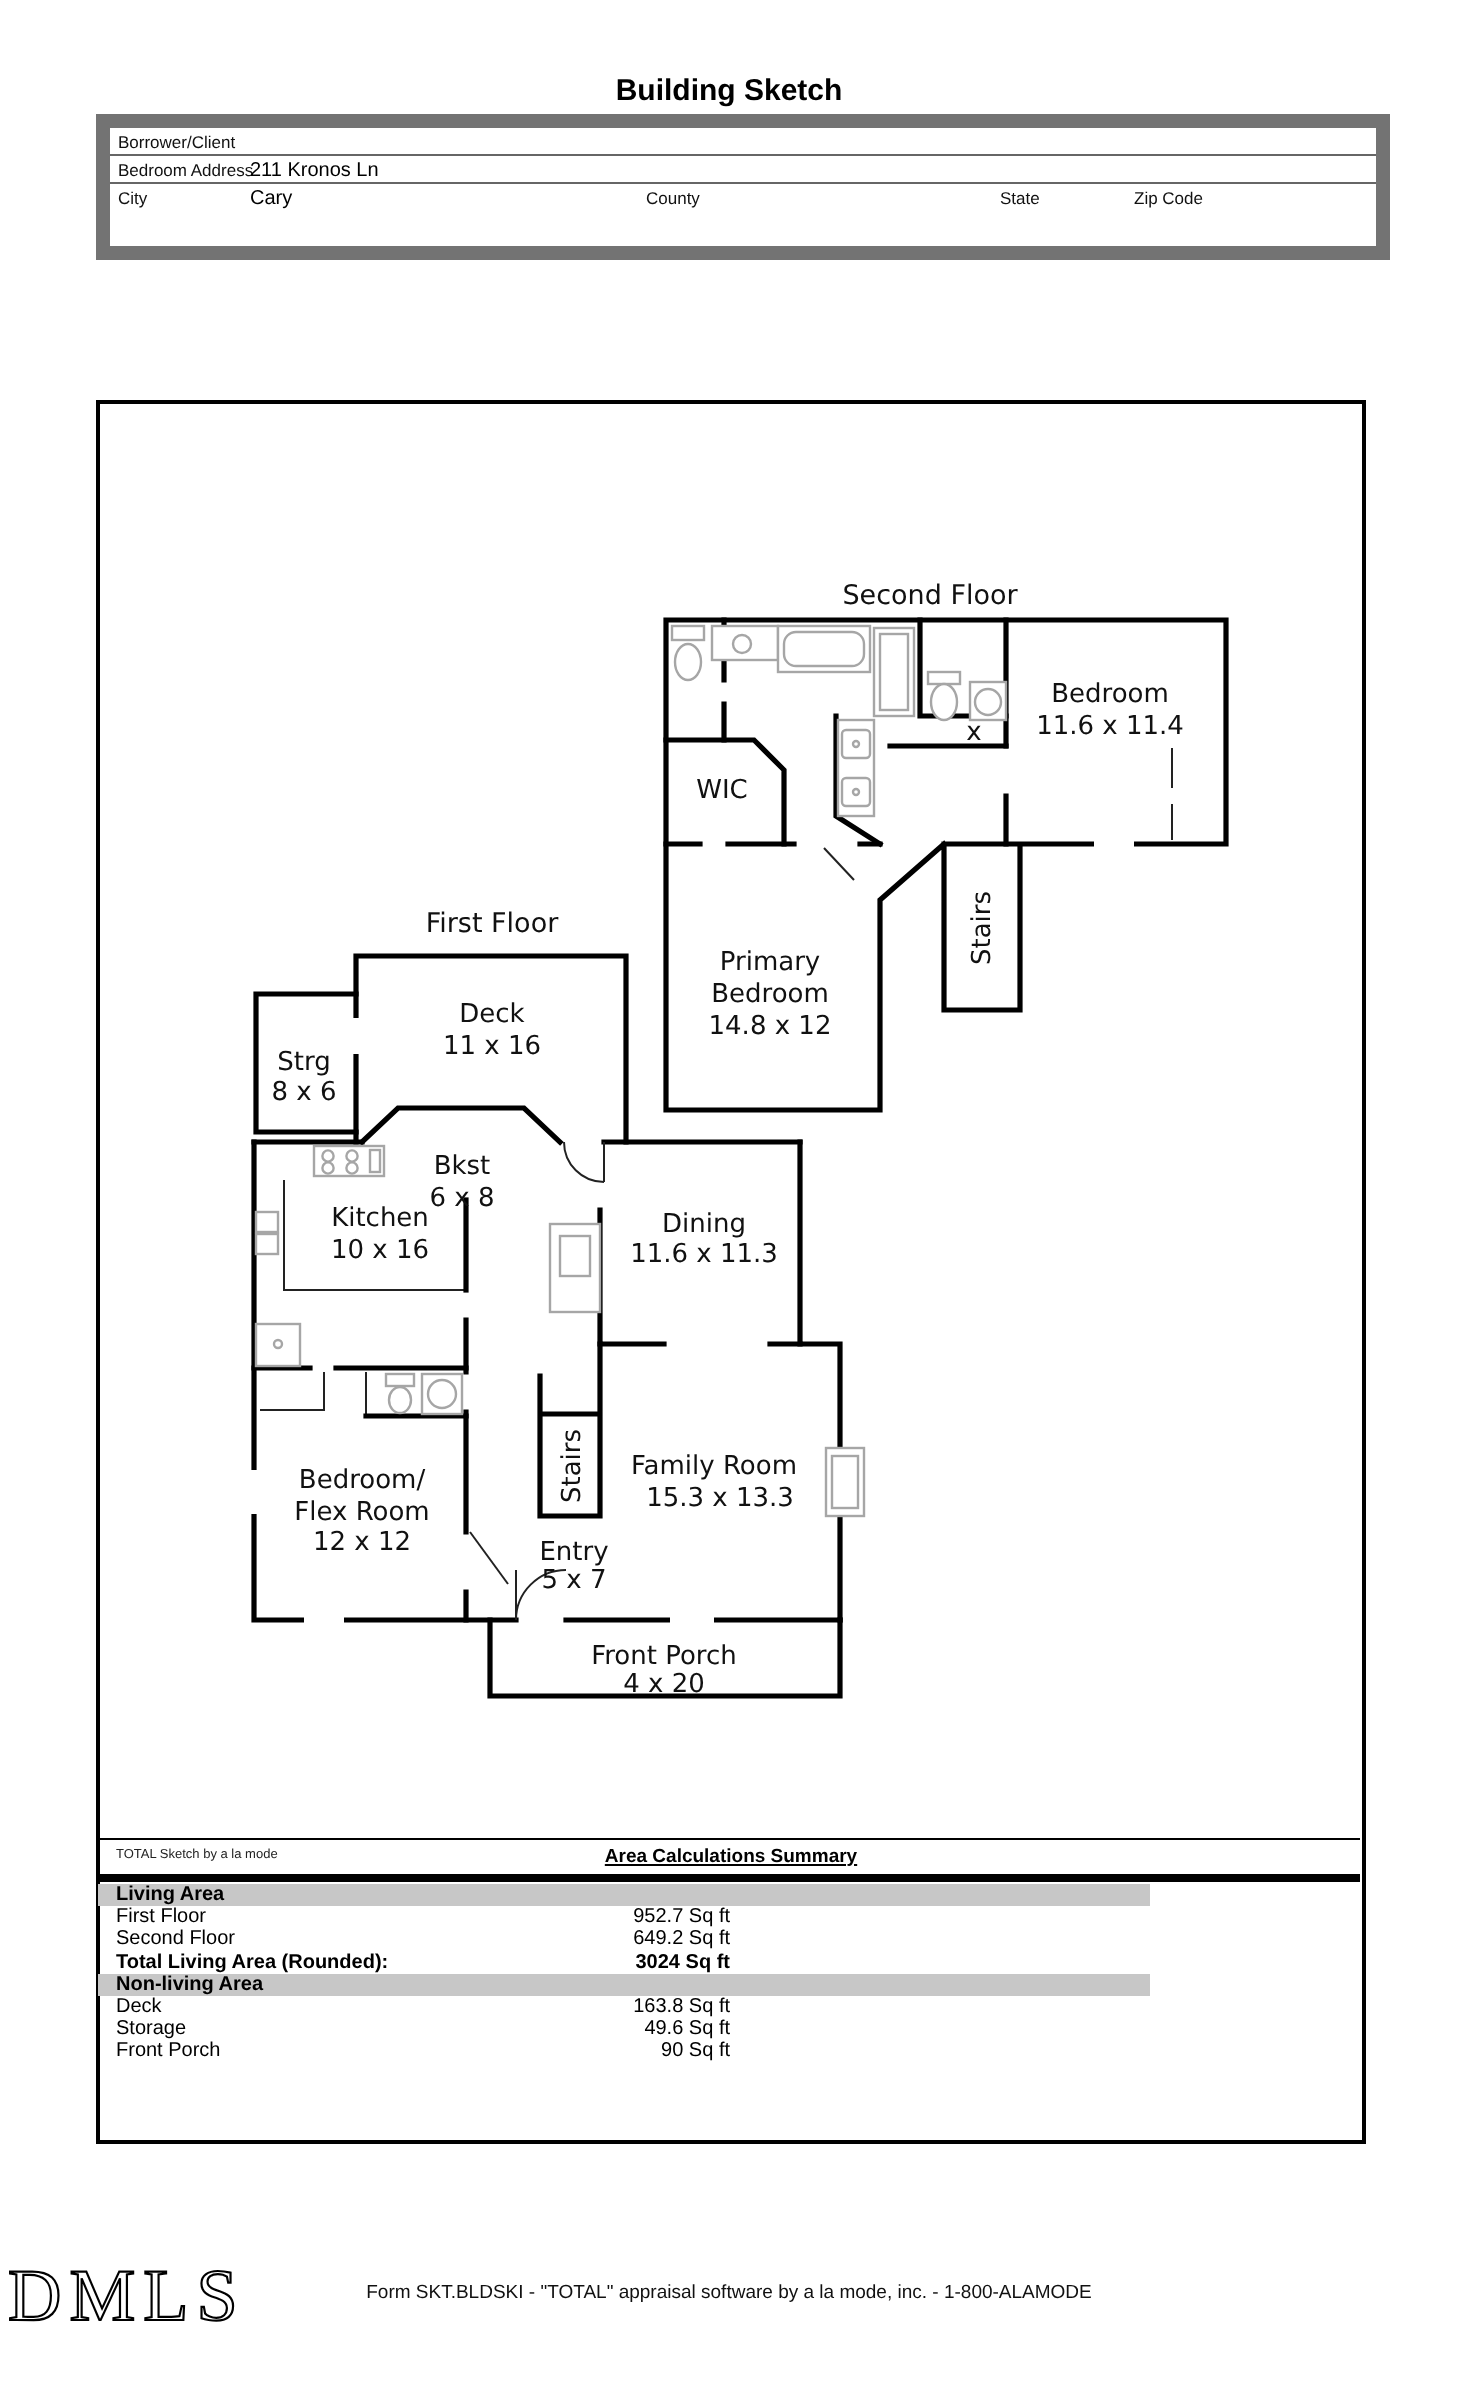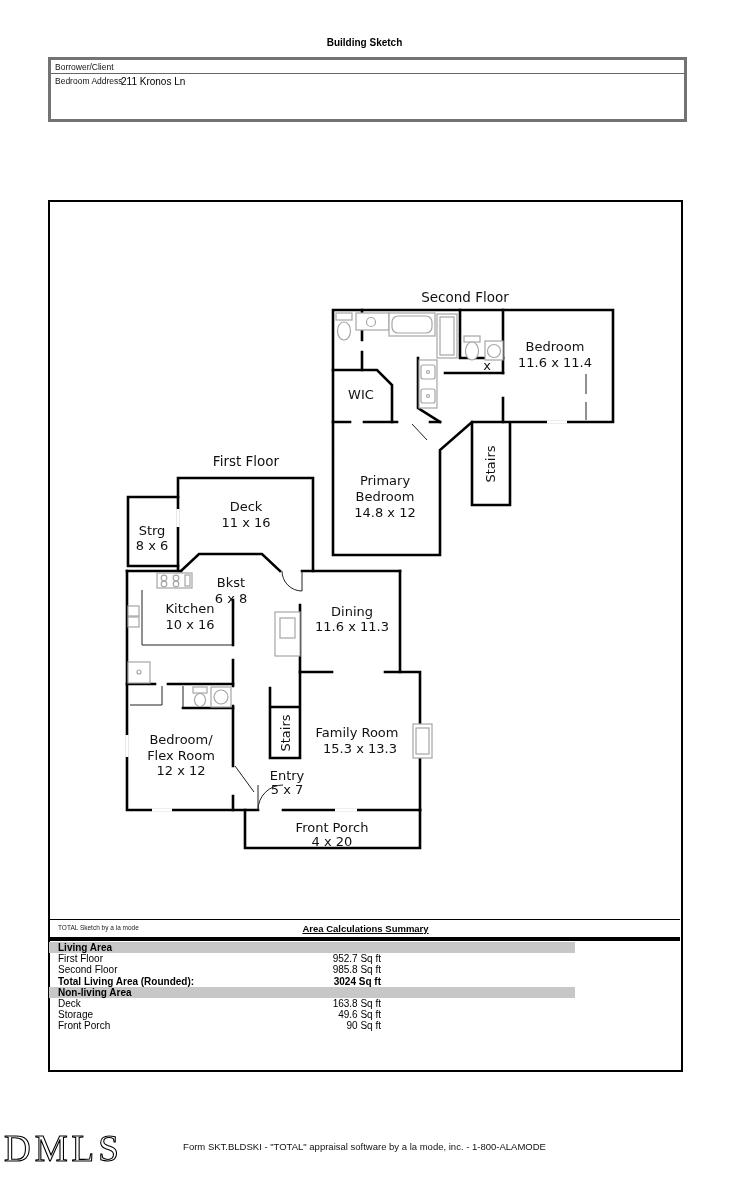--- a/index.html
+++ b/index.html
@@ -1,38 +1,38 @@
 <!DOCTYPE html>
 <html><head>
 <meta charset="utf-8">
 <style>
   html,body{margin:0;padding:0;background:#fff;}
   #page{position:relative;width:729px;height:1200px;background:#fff;overflow:hidden;
         font-family:"Liberation Sans",sans-serif;color:#000;}
   .abs{position:absolute;}
   
-  #doc-title{left:0;top:37px;width:729px;text-align:center;font-size:10px;font-weight:bold;}
-  
-  #form-box{left:48px;top:57px;width:633px;height:59px;border:3px solid #737373;}
+  #doc-title{left:0;top:37px;width:729px;text-align:center;font-size:15px;font-weight:bold;}
+  
+  #form-box{left:48px;top:57px;width:633px;height:59px;border:7px solid #737373;}
   .form-row{position:relative;width:100%;height:14px;border-bottom:1px solid #666;box-sizing:border-box;}
   .form-row:last-child{border-bottom:none;}
   .f-label{position:absolute;top:2px;font-size:8.5px;color:#111;white-space:nowrap;}
   .f-value{position:absolute;top:2px;font-size:10px;color:#000;white-space:nowrap;}
   .form-row.tall{height:17px;}
   
   #sketch-box{left:48px;top:200px;width:631px;height:868px;border:2px solid #000;}
   #plan-svg{left:48px;top:200px;}
   #sum-attrib{left:58px;top:924px;font-size:6.5px;color:#222;}
   #sum-title{left:49px;top:923px;width:633px;text-align:center;font-size:9.5px;font-weight:bold;text-decoration:underline;}
   #sum-bar{left:49px;top:937px;width:631px;height:4px;background:#000;}
   #sum-rows{left:49px;top:942px;width:526px;font-size:10px;}
   .band{height:11px;line-height:11px;background:#c7c7c7;font-weight:bold;padding-left:9px;}
   .srow{position:relative;height:11.3px;line-height:11.3px;}
   .srow .lab{padding-left:9px;}
-  .srow .val{position:absolute;left:0;top:0;width:316px;text-align:right;padding-left:16px;}
+  .srow .val{position:absolute;left:0;top:0;width:316px;text-align:right;}
   .srow.total{font-weight:bold;}
   
   #logo{left:4px;top:1130px;font-family:"Liberation Serif",serif;font-size:37px;line-height:1;
         letter-spacing:4px;color:#000;-webkit-text-fill-color:transparent;-webkit-text-stroke:1.1px #000;}
   #footer-line{left:0;top:1141px;width:729px;text-align:center;font-size:9.5px;color:#111;}
   
   .wall{stroke:#000;stroke-width:2.6;fill:none;stroke-linecap:square;}
   .thin{stroke:#222;stroke-width:1;fill:none;}
   .fix{stroke:#a6a6a6;stroke-width:1.2;fill:#fff;}
   .gap{stroke:#fff;stroke-width:3.4;fill:none;}
@@ -46,20 +46,27 @@
 
   <div id="doc-title" class="abs">Building Sketch</div>
 
   <div id="form-box" class="abs">
     <div class="form-row">
       <span class="f-label" style="left:4px;">Borrower/Client</span>
     </div>
     <div class="form-row">
       <span class="f-label" style="left:4px;">Bedroom Address</span>
       <span class="f-value" style="left:70px;">211 Kronos Ln</span>
+    </div>
+    <div class="form-row tall">
+      <span class="f-label" style="left:4px;">City</span>
+      <span class="f-value" style="left:70px;">Cary</span>
+      <span class="f-label" style="left:268px;">County</span>
+      <span class="f-label" style="left:445px;">State</span>
+      <span class="f-label" style="left:512px;">Zip Code</span>
     </div>
   </div>
 
   <div id="sketch-box" class="abs"></div>
 
   <svg id="plan-svg" class="abs" width="635" height="870" viewBox="48 200 635 870">
 
     <g>
       <path class="wall" d="M333,555 L333,310 L613,310 L613,422 L472,422 M472,422 L440,450 L440,555 L333,555 M472,422 L472,505 L510,505 L510,422"></path>
       <path class="wall" d="M503,310 L503,373 M503,398 L503,422"></path>
@@ -212,21 +219,21 @@
   <div id="sum-title" class="abs">Area Calculations Summary</div>
   <div id="sum-bar" class="abs"></div>
 
   <div id="sum-rows" class="abs">
     <div class="band">Living Area</div>
     <div class="srow">
       <span class="val">952.7 Sq ft</span>
       <span class="lab">First Floor</span>
     </div>
     <div class="srow">
-      <span class="val">985.8 Sq ft</span>
+      <span class="val">649.2 Sq ft</span>
       <span class="lab">Second Floor</span>
     </div>
     <div class="srow total">
       <span class="val">3024 Sq ft</span>
       <span class="lab">Total Living Area (Rounded):</span>
     </div>
     <div class="band">Non-living Area</div>
     <div class="srow">
       <span class="val">163.8 Sq ft</span>
       <span class="lab">Deck</span>

